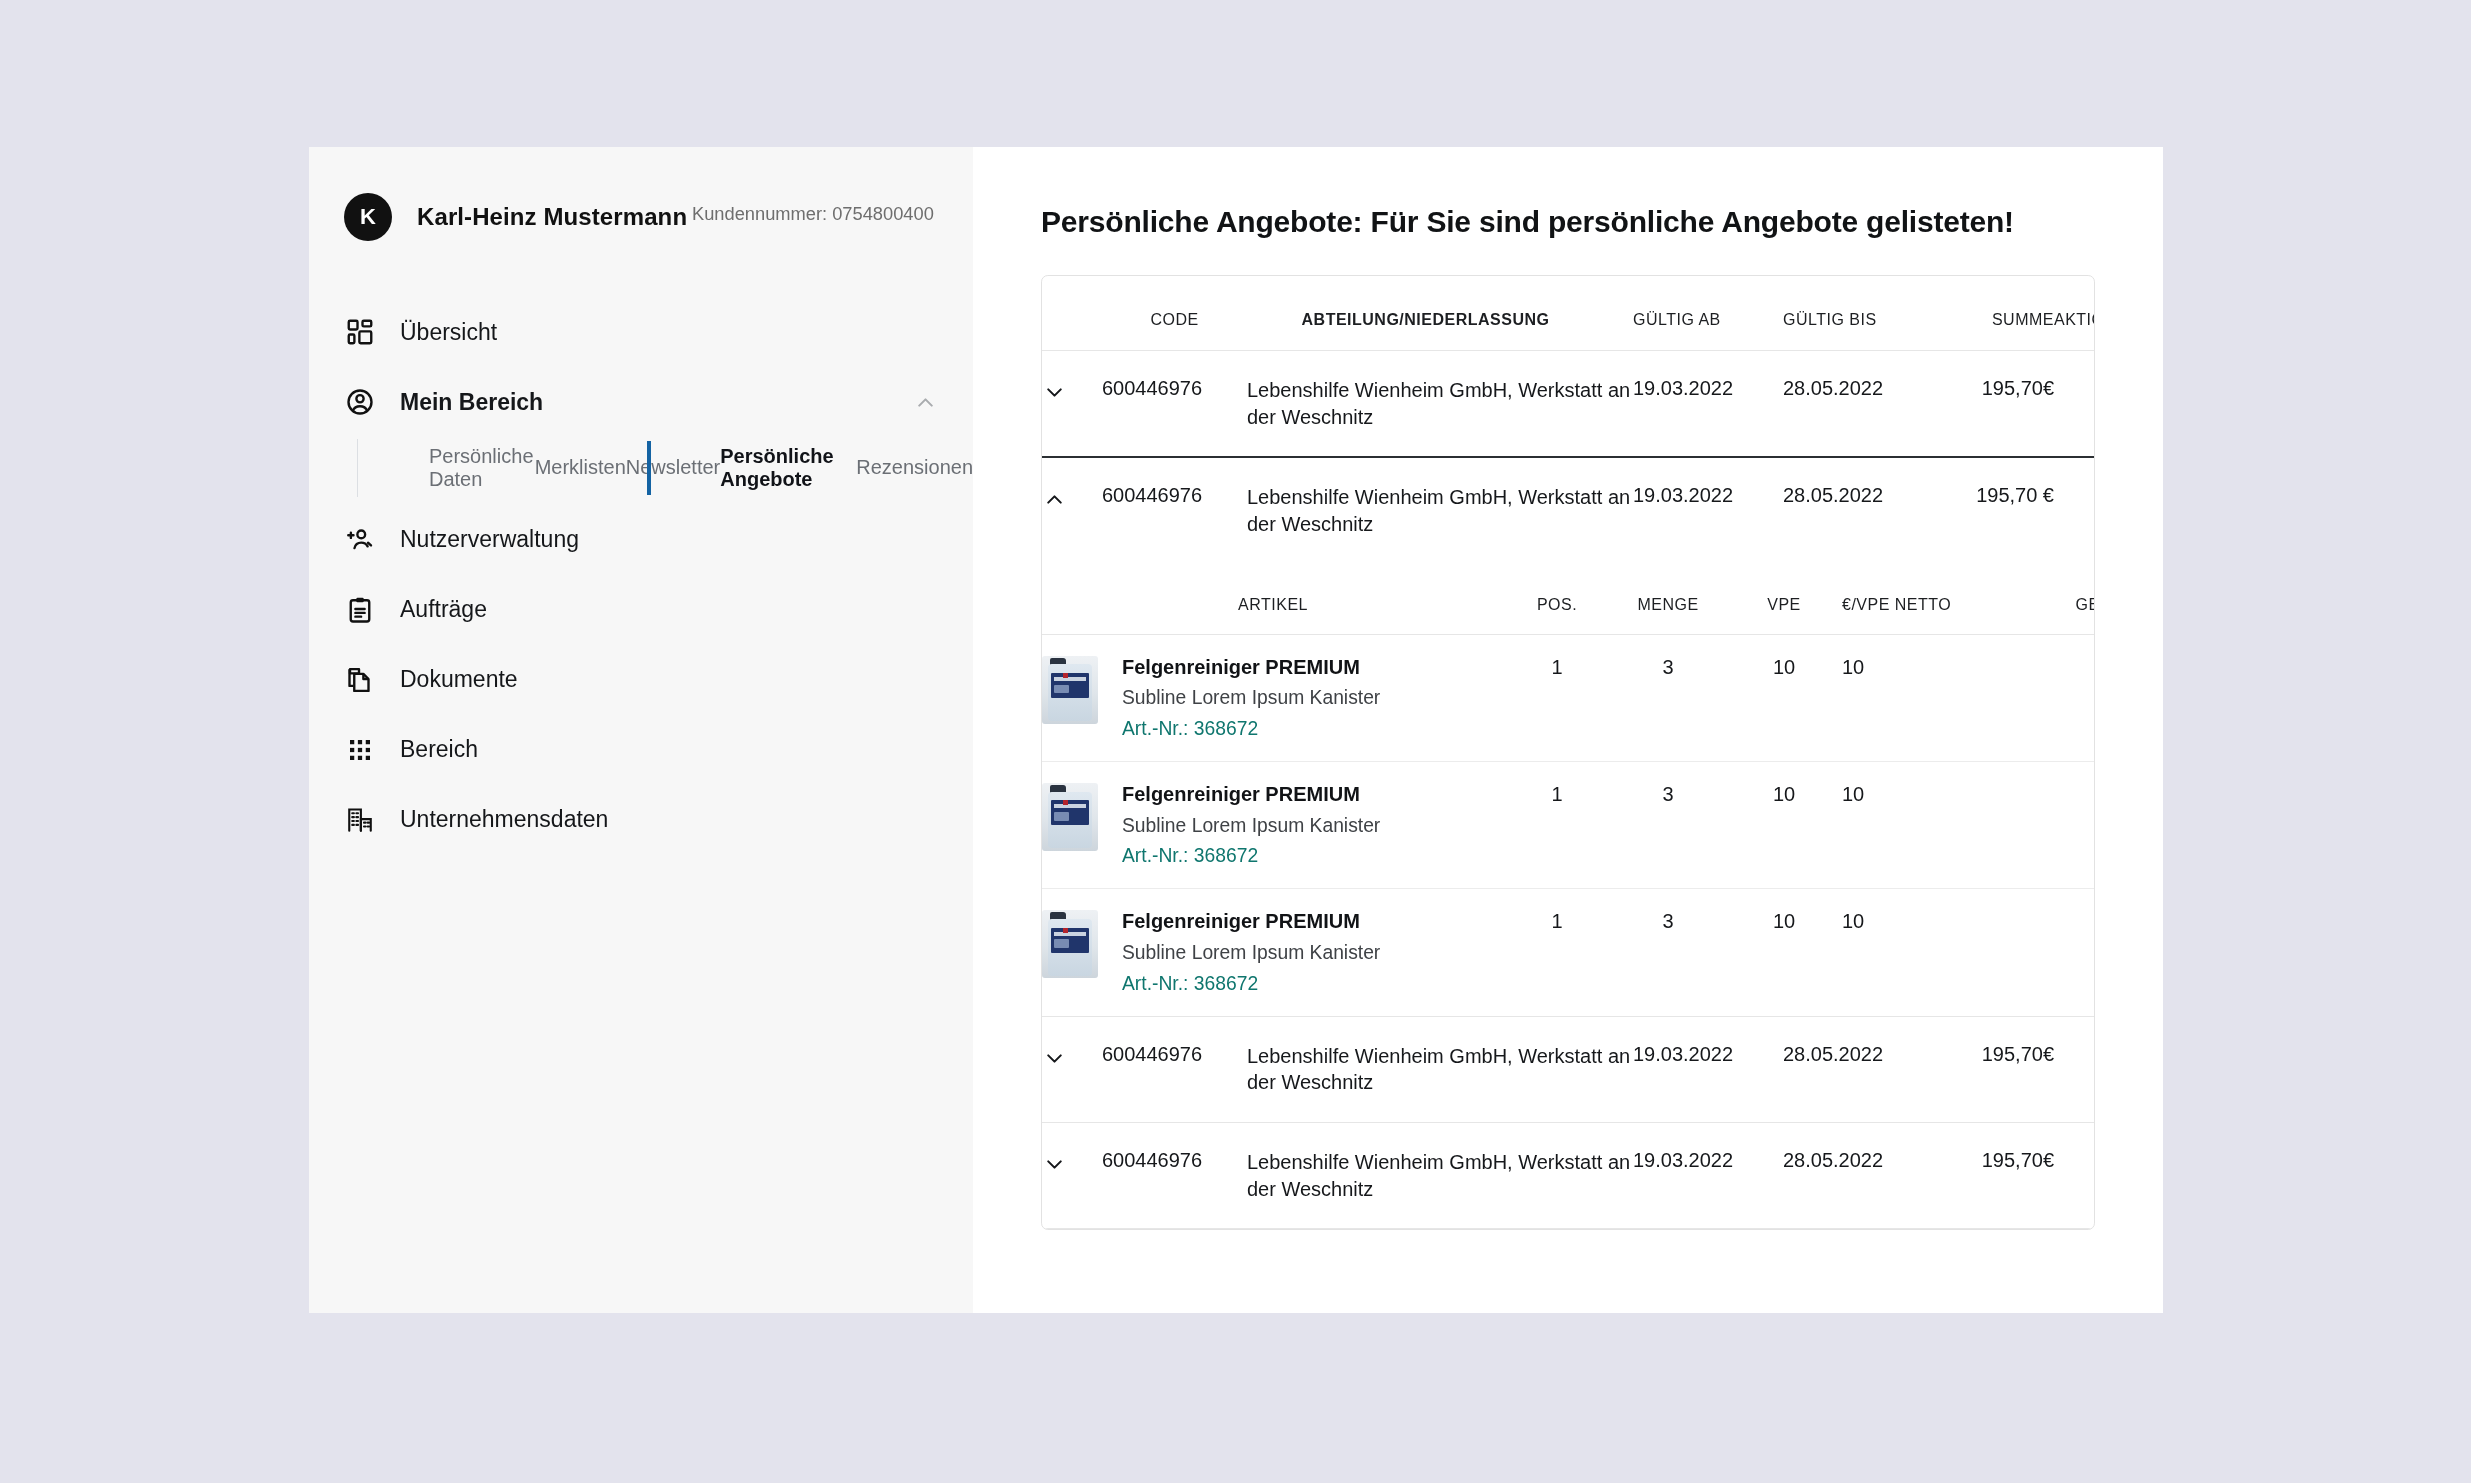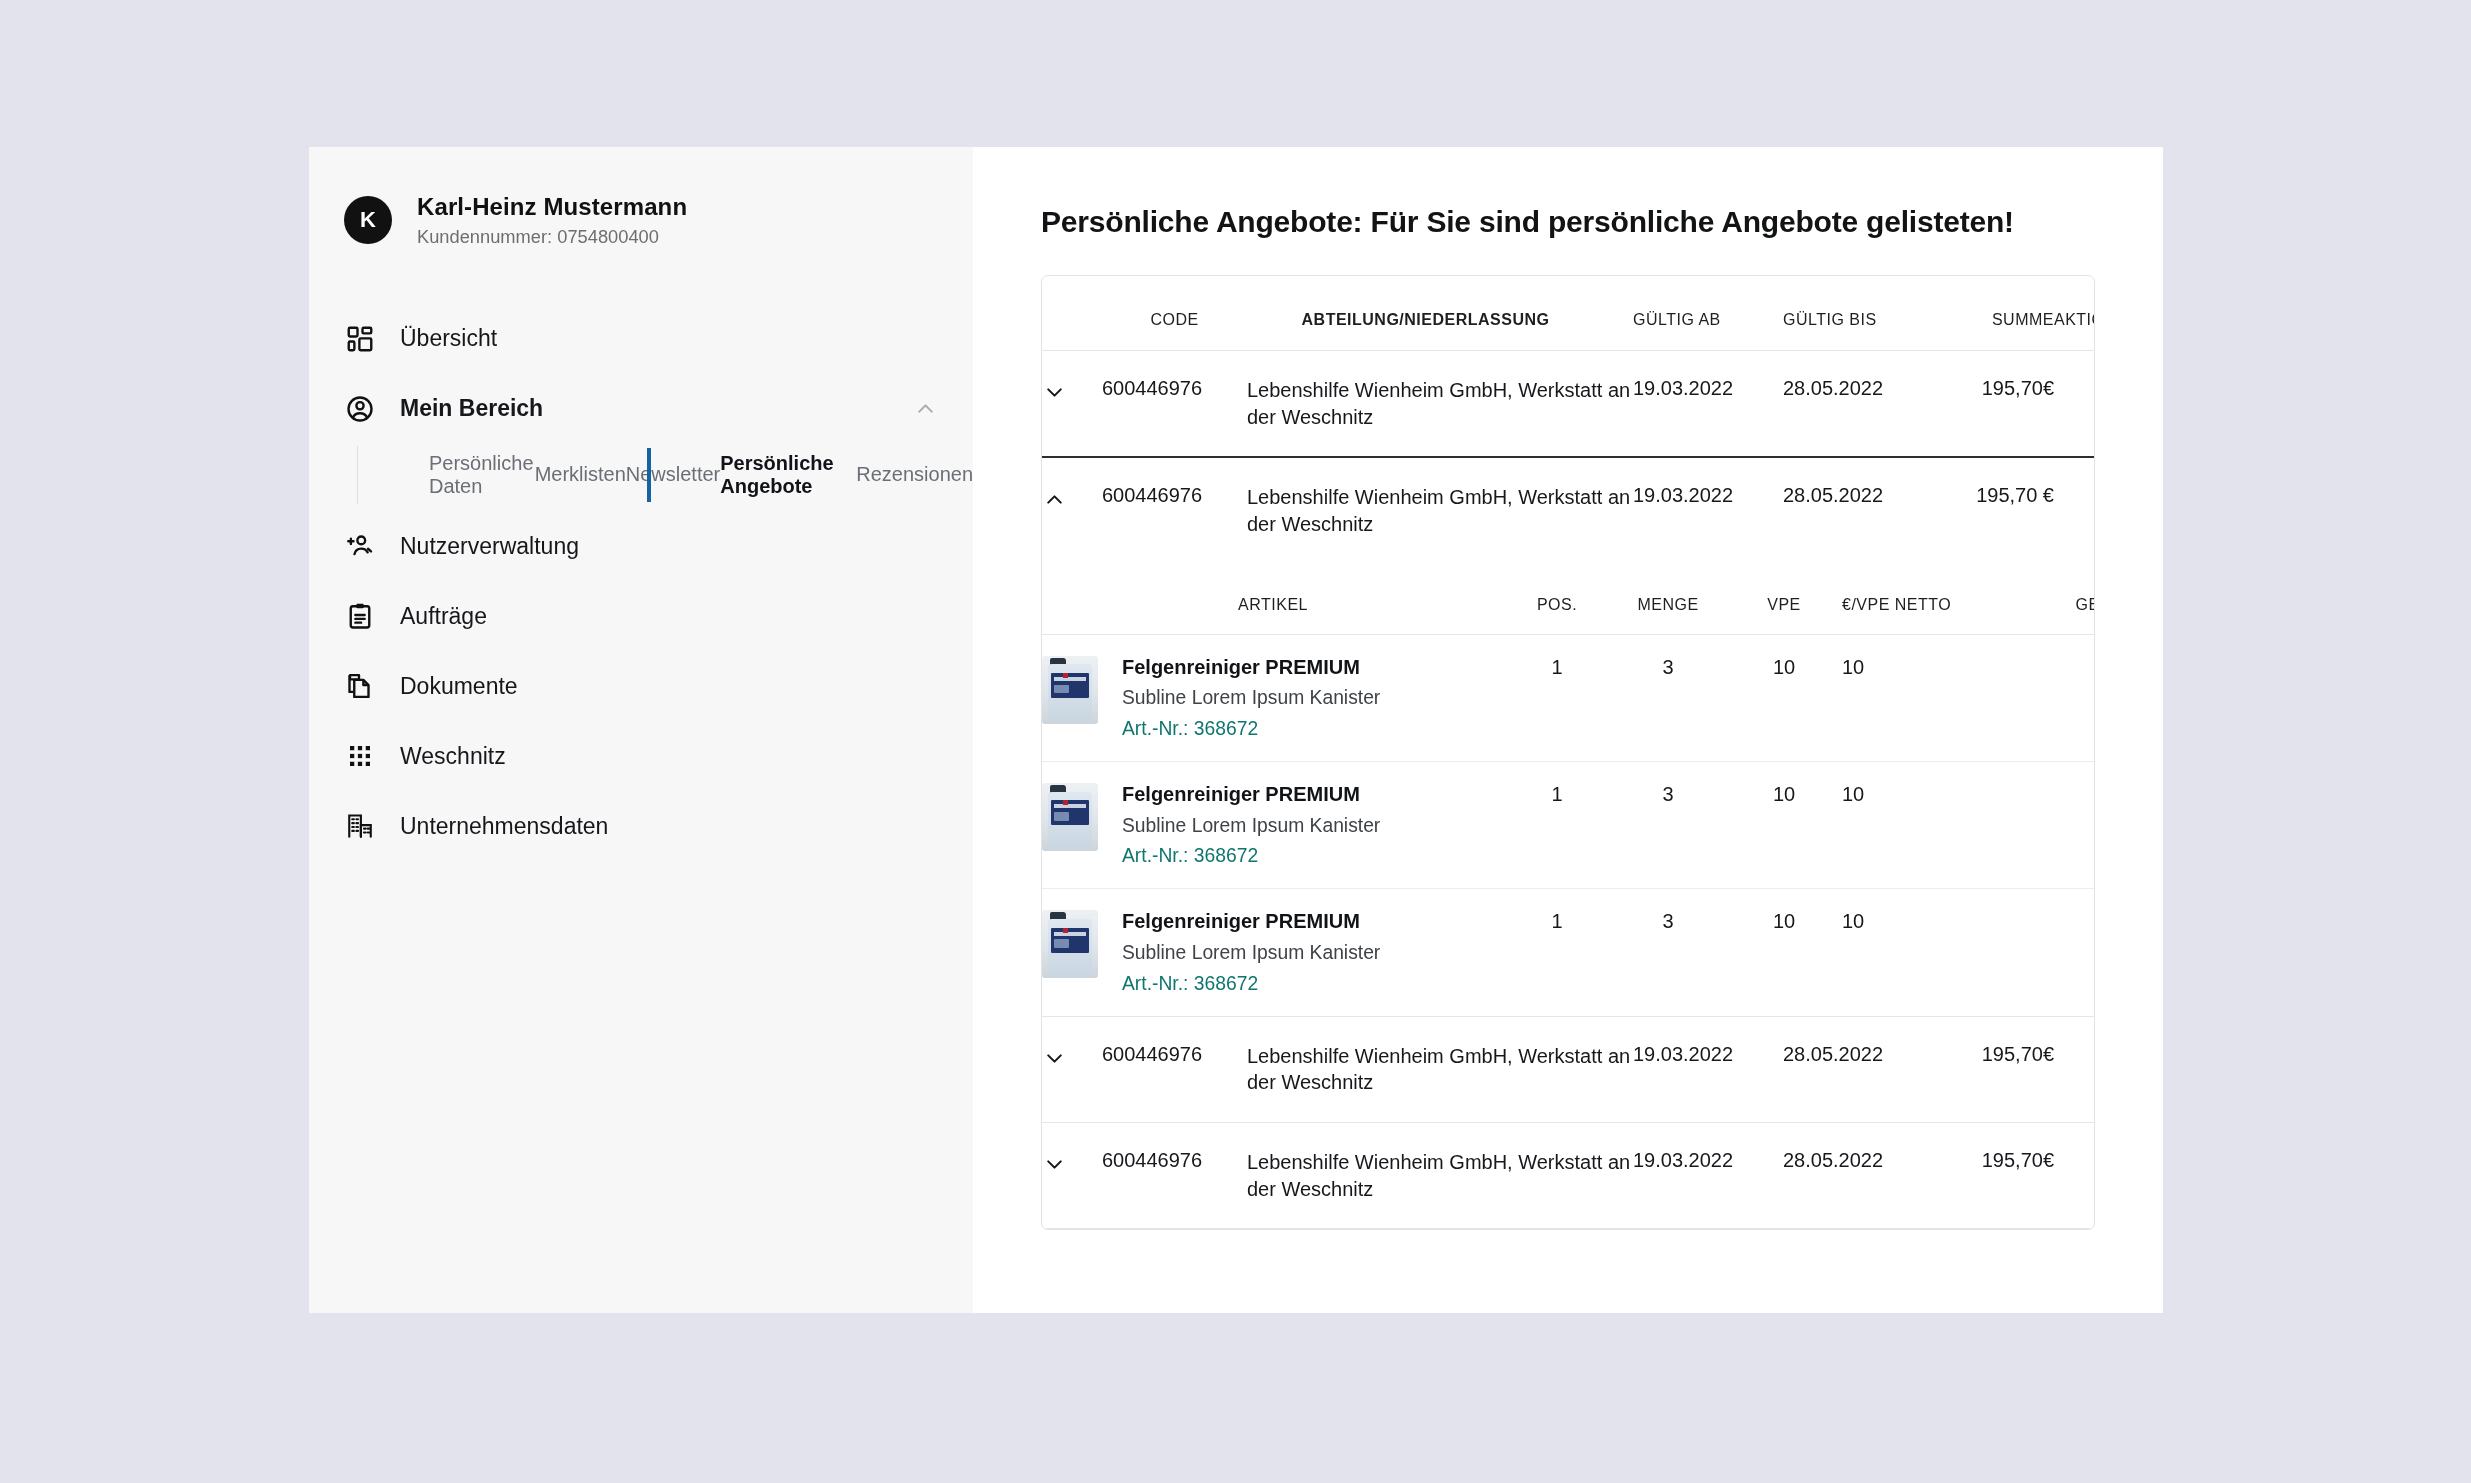--- a/index.html
+++ b/index.html
@@ -40,21 +40,21 @@
   }
   .avatar {
     width: 48px; height: 48px;
     border-radius: 50%;
     background: #111111;
     color: #ffffff;
     display: flex; align-items: center; justify-content: center;
     font-size: 22px; font-weight: bold;
     flex: 0 0 48px;
   }
-  .profile-text { display: flex; flex-direction: column; gap: 4.8px; }
+  .profile-text { display: flex; flex-direction: row; gap: 4.8px; }
   .profile-name { font-size: 24px; font-weight: bold; color: #111; letter-spacing: 0.1px; }
   .profile-sub { font-size: 18.3px; color: #6e6e6e; }
 
   .nav { display: flex; flex-direction: column; }
 
   .nav-item {
     display: flex;
     align-items: center;
     gap: 25px;
     padding: 0 35px;
@@ -343,21 +343,21 @@
               <rect x="10.3" y="4" width="3.4" height="3.4"></rect>
               <rect x="16.6" y="4" width="3.4" height="3.4"></rect>
             <rect x="4" y="10.3" width="3.4" height="3.4"></rect>
               <rect x="10.3" y="10.3" width="3.4" height="3.4"></rect>
               <rect x="16.6" y="10.3" width="3.4" height="3.4"></rect>
             <rect x="4" y="16.6" width="3.4" height="3.4"></rect>
               <rect x="10.3" y="16.6" width="3.4" height="3.4"></rect>
               <rect x="16.6" y="16.6" width="3.4" height="3.4"></rect>
           </svg>
         </span>
-        <span class="nav-label">Weschnitz</span>
+        <span class="nav-label">Bereich</span>
       </div>
 
       <div class="nav-item">
         <span class="nav-icon">
           <svg viewBox="0 0 24 24" fill="none" stroke="#111" stroke-width="1.7" stroke-linecap="round">
             <path d="M3.4 20.6V3.6h9.3v17"></path>
             <path d="M12.7 20.6v-9.3h7.9v9.3"></path>
             <path d="M5.8 6.6h1.3M9.1 6.6h1.3M5.8 9.7h1.3M9.1 9.7h1.3M5.8 12.8h1.3M9.1 12.8h1.3M5.8 15.9h1.3M9.1 15.9h1.3"></path>
             <path d="M15.2 14.1h1.2M18.1 14.1h1.2M15.2 17.2h1.2M18.1 17.2h1.2"></path>
           </svg>

